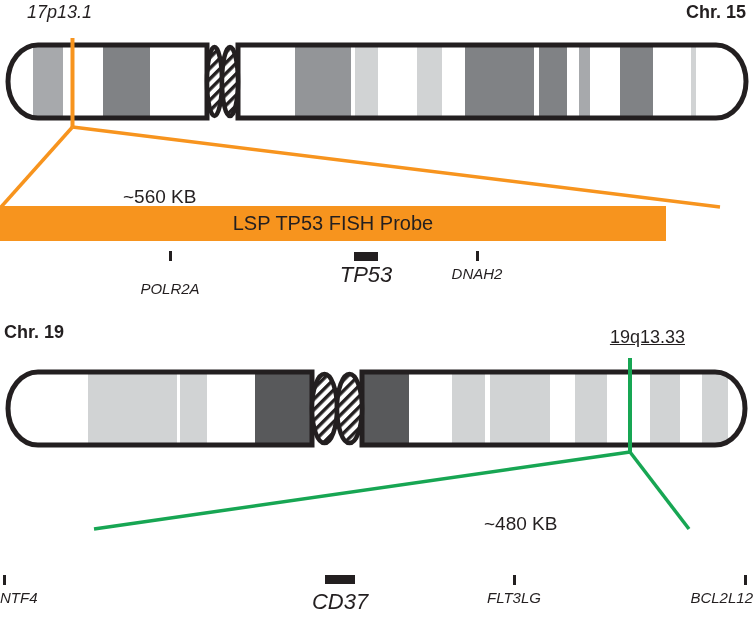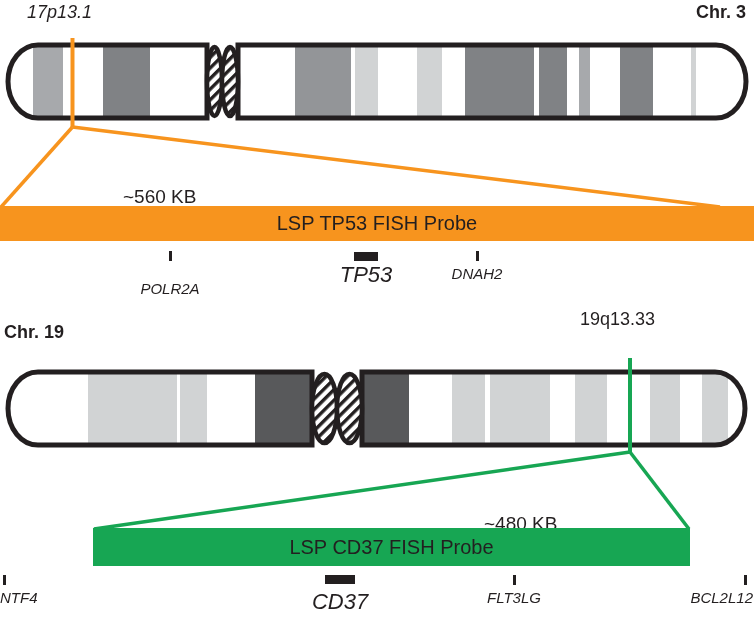--- a/index.html
+++ b/index.html
@@ -12,23 +12,23 @@
   .heading{font-weight:bold;font-size:18px;}
   .locus{font-size:18px;}
   .size-label{font-size:19px;margin-top:13px;}
   .probe-bar{
     position:absolute;display:flex;align-items:center;justify-content:center;
     font-size:20px;color:#231F20;
   }
   #locus-17{left:27px;top:2px;font-style:italic;}
   #chr-17-label{right:8px;top:2px;}
   #size-17{left:123px;top:173px;}
-  #bar-17{left:0px;top:206px;width:754px;height:35px;}
+  #bar-17{left:0px;top:206px;width:666px;height:35px;}
   #chr-19-label{left:4px;top:322px;}
-  #locus-19{left:580px;top:309px;width:105px;text-align:left;}
+  #locus-19{left:580px;top:327px;width:105px;text-align:right;text-decoration:underline;}
   #size-19{left:484px;top:500px;}
   #bar-19{left:93px;top:528px;width:597px;height:38px;}
   .gene-label{position:absolute;font-style:italic;color:#231F20;}
   .gene-tick{position:absolute;width:3px;background:#231F20;}
   .gene-box{position:absolute;background:#231F20;}
 </style>
 </head>
 <body>
 
 <div class="canvas">
@@ -86,37 +86,34 @@
       <path d="M362,372 H715 A30,36.5 0 0 1 715,445 H362 Z" fill="none" stroke="#231F20" stroke-width="5"></path>
       <ellipse cx="324.5" cy="408.5" rx="12.5" ry="34.5" fill="url(#hatch)" stroke="#231F20" stroke-width="4.5"></ellipse>
       <ellipse cx="349.5" cy="408.5" rx="12.5" ry="34.5" fill="url(#hatch)" stroke="#231F20" stroke-width="4.5"></ellipse>
       <path d="M630,358 V452" stroke="#17A653" stroke-width="4" fill="none"></path>
       <path d="M630,452 L94,529" stroke="#17A653" stroke-width="3.5" fill="none"></path>
       <path d="M630,452 L689,529" stroke="#17A653" stroke-width="3.5" fill="none"></path>
     </svg>
 
   <div class="abs locus" id="locus-17">17p13.1</div>
 
-  <div class="abs heading" id="chr-17-label">Chr. 3</div>
+  <div class="abs heading" id="chr-17-label">Chr. 15</div>
 
   <div class="abs size-label" id="size-17">~560 KB</div>
 
   <div class="probe-bar" id="bar-17" style="background: rgb(247, 148, 30);">
     <span>LSP TP53 FISH Probe</span>
   </div>
 
   <div class="abs heading" id="chr-19-label">Chr. 19</div>
 
   <div class="abs locus" id="locus-19">19q13.33</div>
 
   <div class="abs size-label" id="size-19">~480 KB</div>
 
-  <div class="probe-bar" id="bar-19" style="background: rgb(23, 166, 83);">
-    <span>LSP CD37 FISH Probe</span>
-  </div>
 
   <div id="gene-layer">
       <div class="gene-tick" style="left: 168.5px; top: 251px; height: 10px;"></div>
       <div class="gene-label" style="font-size: 15px; top: 280px; left: 170px; transform: translateX(-50%);">POLR2A</div>
       <div class="gene-box" style="left: 354px; top: 252px; width: 24px; height: 9px;"></div>
       <div class="gene-label" style="font-size: 22px; top: 262px; left: 366px; transform: translateX(-50%);">TP53</div>
       <div class="gene-tick" style="left: 475.5px; top: 251px; height: 10px;"></div>
       <div class="gene-label" style="font-size: 15px; top: 265px; left: 477px; transform: translateX(-50%);">DNAH2</div>
       <div class="gene-tick" style="left: 2.5px; top: 575px; height: 10px;"></div>
       <div class="gene-label" style="font-size: 15px; top: 589px; left: 0px;">NTF4</div>

